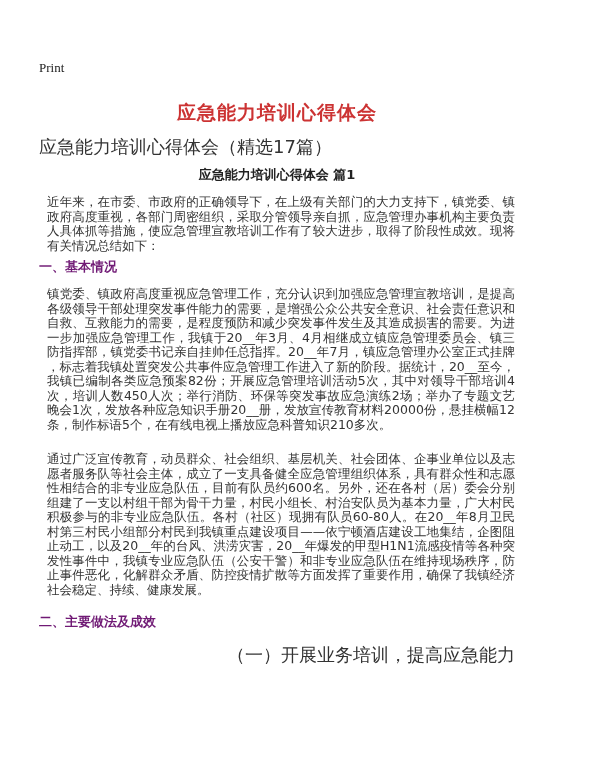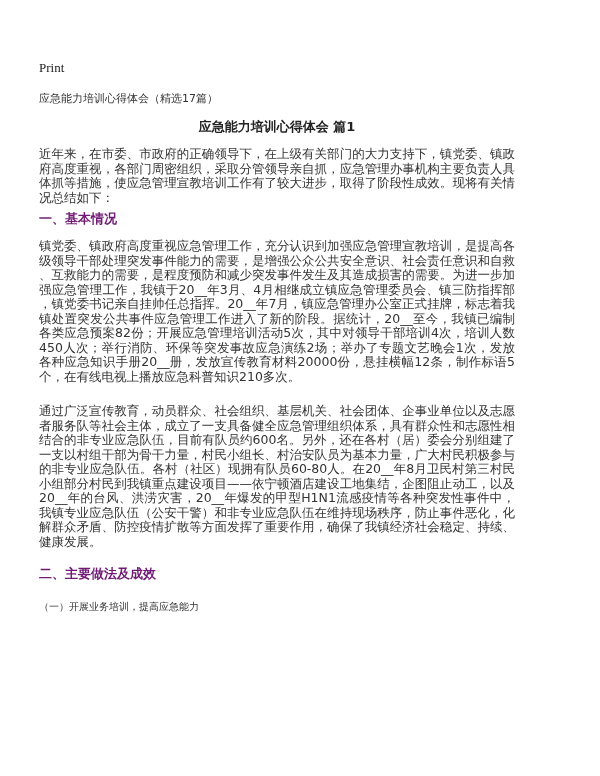--- a/index.html
+++ b/index.html
@@ -28,63 +28,65 @@
   .doc-title {
     margin: 24px 0 0 0;
     text-align: center;
     font-size: 19px;
     font-weight: bold;
     line-height: 24px;
     letter-spacing: 1px;
   }
   .subtitle {
     margin: 15px 0 0 0;
-    font-size: 11px;
+    font-size: 18px;
     line-height: 15px;
     color: #333333;
   }
   .post-title {
     margin: 13px 0 0 0;
     font-size: 13px;
     font-weight: bold;
     line-height: 16px;
     color: #222222;
     text-align: center;
   }
   .body-para {
-    margin: 12px 0 0 0;
+    margin: 12px 0 0 8px;
     font-size: 12.5px;
     line-height: 14.5px;
     text-align: justify;
     word-break: break-all;
     line-break: anywhere;
     color: #333333;
   }
   .body-para.gap-lg { margin-top: 20px; }
   .section-heading {
     margin: 6px 0 0 0;
     font-size: 13px;
     font-weight: bold;
     line-height: 16px;
     color: #701a75;
   }
   .section-heading.gap-lg { margin-top: 17px; }
   .sub-heading {
     margin: 17px 0 0 0;
-    font-size: 10px;
+    font-size: 18px;
     line-height: 15px;
     color: #333333;
+    text-align: right;
   }
 </style>
 </head>
 <body>
 
 <div class="page">
   <div class="print-link">Print</div>
 
+  <h1 class="doc-title" style="color: rgb(204, 51, 51);">应急能力培训心得体会</h1>
 
   <p class="subtitle">应急能力培训心得体会（精选17篇）</p>
 
   <h2 class="post-title">应急能力培训心得体会 篇1</h2>
 
   <p class="body-para">近年来，在市委、市政府的正确领导下，在上级有关部门的大力支持下，镇党委、镇政府高度重视，各部门周密组织，采取分管领导亲自抓，应急管理办事机构主要负责人具体抓等措施，使应急管理宣教培训工作有了较大进步，取得了阶段性成效。现将有关情况总结如下：</p>
 
   <h3 class="section-heading">一、基本情况</h3>
 
   <p class="body-para">镇党委、镇政府高度重视应急管理工作，充分认识到加强应急管理宣教培训，是提高各级领导干部处理突发事件能力的需要，是增强公众公共安全意识、社会责任意识和自救、互救能力的需要，是程度预防和减少突发事件发生及其造成损害的需要。为进一步加强应急管理工作，我镇于20__年3月、4月相继成立镇应急管理委员会、镇三防指挥部，镇党委书记亲自挂帅任总指挥。20__年7月，镇应急管理办公室正式挂牌，标志着我镇处置突发公共事件应急管理工作进入了新的阶段。据统计，20__至今，我镇已编制各类应急预案82份；开展应急管理培训活动5次，其中对领导干部培训4次，培训人数450人次；举行消防、环保等突发事故应急演练2场；举办了专题文艺晚会1次，发放各种应急知识手册20__册，发放宣传教育材料20000份，悬挂横幅12条，制作标语5个，在有线电视上播放应急科普知识210多次。</p>

